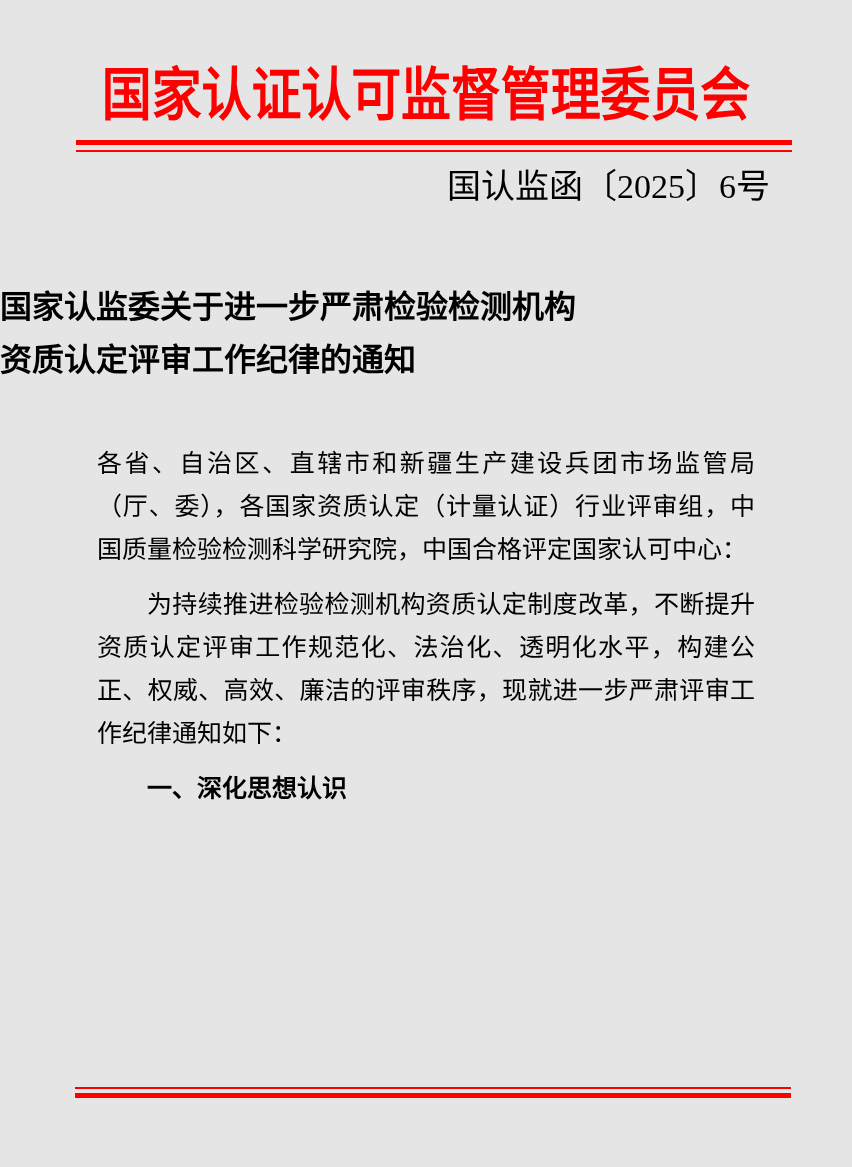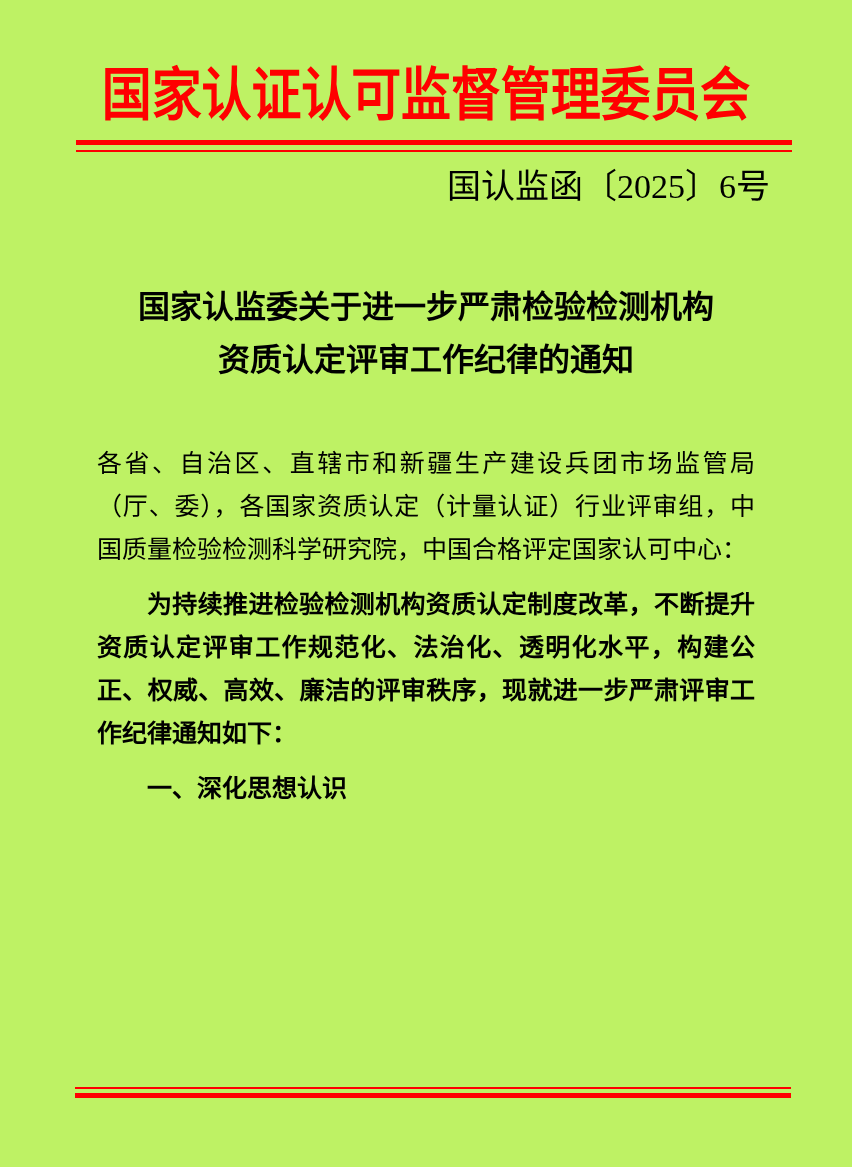--- a/index.html
+++ b/index.html
@@ -5,21 +5,21 @@
   html, body {
     margin: 0;
     padding: 0;
     background: #ffffff;
   }
   .page {
     position: relative;
     width: 852px;
     height: 1167px;
     margin: 0 auto;
-    background: #bef264;
+    background: #e5e5e5;
     overflow: hidden;
     font-family: "Liberation Serif", "DejaVu Serif", serif;
     color: #000000;
   }
 
   
   .agency-title {
     position: absolute;
     top: 62px;
     left: 0;
@@ -55,21 +55,21 @@
     white-space: nowrap;
   }
 
   
   .doc-title {
     position: absolute;
     top: 281px;
     left: 0;
     width: 852px;
     margin: 0;
-    text-align: center;
+    text-align: left;
     font-size: 32px;
     line-height: 53px;
     font-weight: bold;
     font-family: "Liberation Serif", "DejaVu Serif", serif;
   }
   .doc-title span { display: block; }
 
   
   .body-text {
     position: absolute;
@@ -77,21 +77,21 @@
     left: 85px;
     width: 682px;
     height: 650px;
     overflow: hidden;
     font-size: 25px;
     line-height: 43px;
     text-align: justify;
     text-justify: inter-ideograph;
   }
   .body-text p { margin: 12px; padding: 0; }
-  .indent { text-indent: 2em; font-weight: bold; }
+  .indent { text-indent: 2em; }
   .sec-heading {
     font-family: Liberation Serif, serif;
     font-weight: bold;
   }
 </style>
 </head>
 <body>
 
 <div class="page">
 

